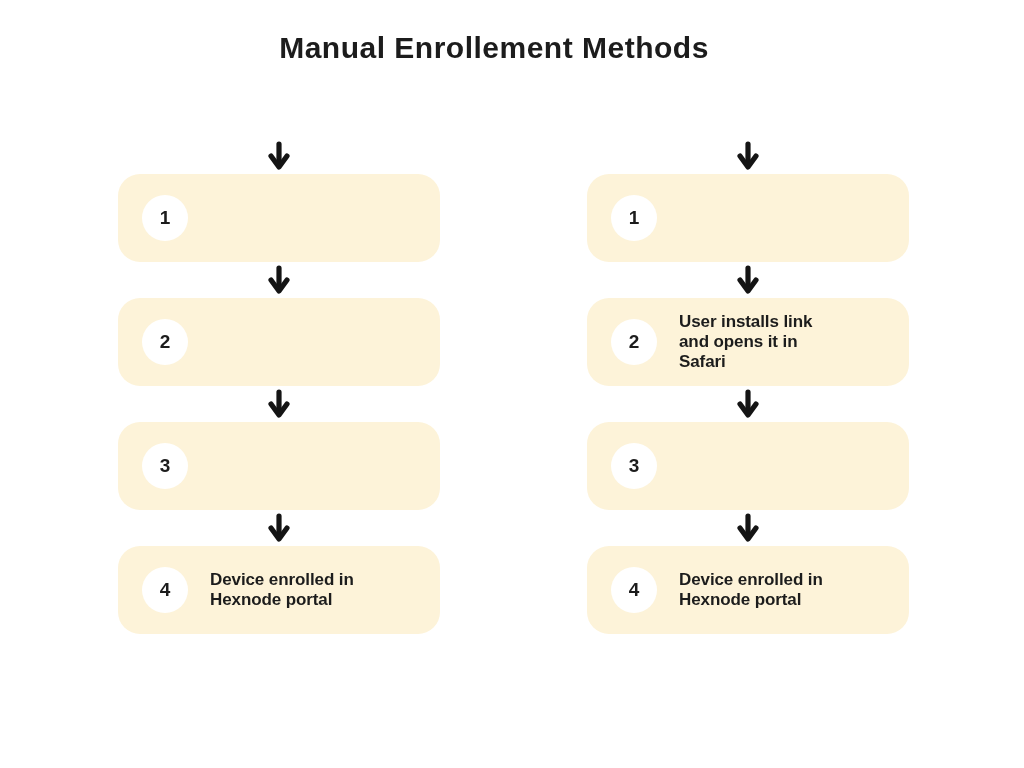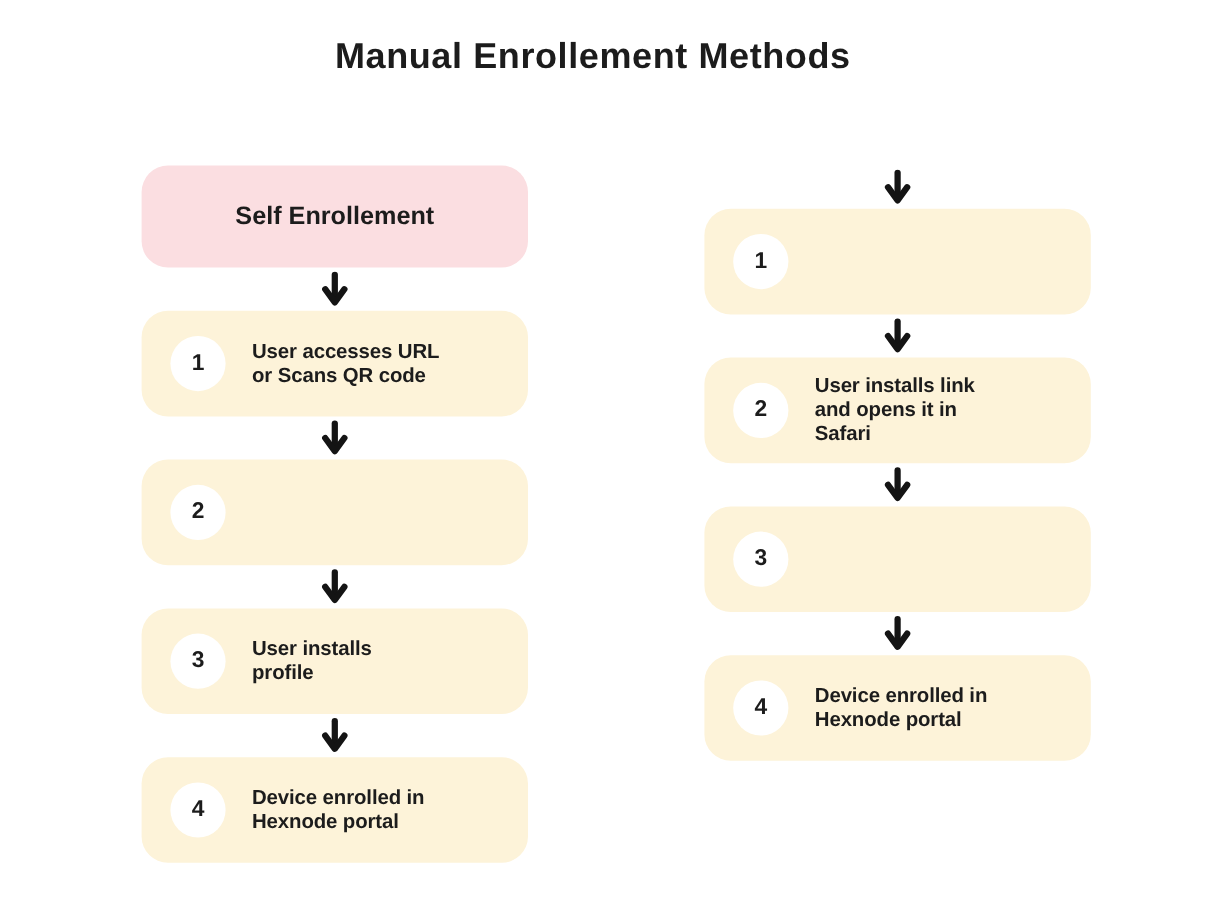--- a/index.html
+++ b/index.html
@@ -46,37 +46,32 @@
   }
 </style>
 </head>
 <body>
 
 <div class="canvas">
 
   <h1 class="title">Manual Enrollement Methods</h1>
 
   <div class="column col-left">
-    <div class="header-box">
-      <span>Self Enrollement</span>
-    </div>
 
     <div class="arrow-wrap">
       <svg width="24" height="30" viewBox="0 0 24 30" fill="none" stroke="currentColor" stroke-width="5.2">
         <path d="M12 3 L12 23" stroke-linecap="round"></path>
         <path d="M4 15 L12 26 L20 15" stroke-linecap="round" stroke-linejoin="round"></path>
       </svg>
     </div>
 
     <div class="step-box">
       <div class="num-circle">
         <span>1</span>
       </div>
-      <div class="step-text">User accesses URL
-or Scans QR code</div>
     </div>
 
     <div class="arrow-wrap">
       <svg width="24" height="30" viewBox="0 0 24 30" fill="none" stroke="currentColor" stroke-width="5.2">
         <path d="M12 3 L12 23" stroke-linecap="round"></path>
         <path d="M4 15 L12 26 L20 15" stroke-linecap="round" stroke-linejoin="round"></path>
       </svg>
     </div>
 
     <div class="step-box">
@@ -89,22 +84,20 @@
       <svg width="24" height="30" viewBox="0 0 24 30" fill="none" stroke="currentColor" stroke-width="5.2">
         <path d="M12 3 L12 23" stroke-linecap="round"></path>
         <path d="M4 15 L12 26 L20 15" stroke-linecap="round" stroke-linejoin="round"></path>
       </svg>
     </div>
 
     <div class="step-box">
       <div class="num-circle">
         <span>3</span>
       </div>
-      <div class="step-text">User installs
-profile</div>
     </div>
 
     <div class="arrow-wrap">
       <svg width="24" height="30" viewBox="0 0 24 30" fill="none" stroke="currentColor" stroke-width="5.2">
         <path d="M12 3 L12 23" stroke-linecap="round"></path>
         <path d="M4 15 L12 26 L20 15" stroke-linecap="round" stroke-linejoin="round"></path>
       </svg>
     </div>
 
     <div class="step-box">

